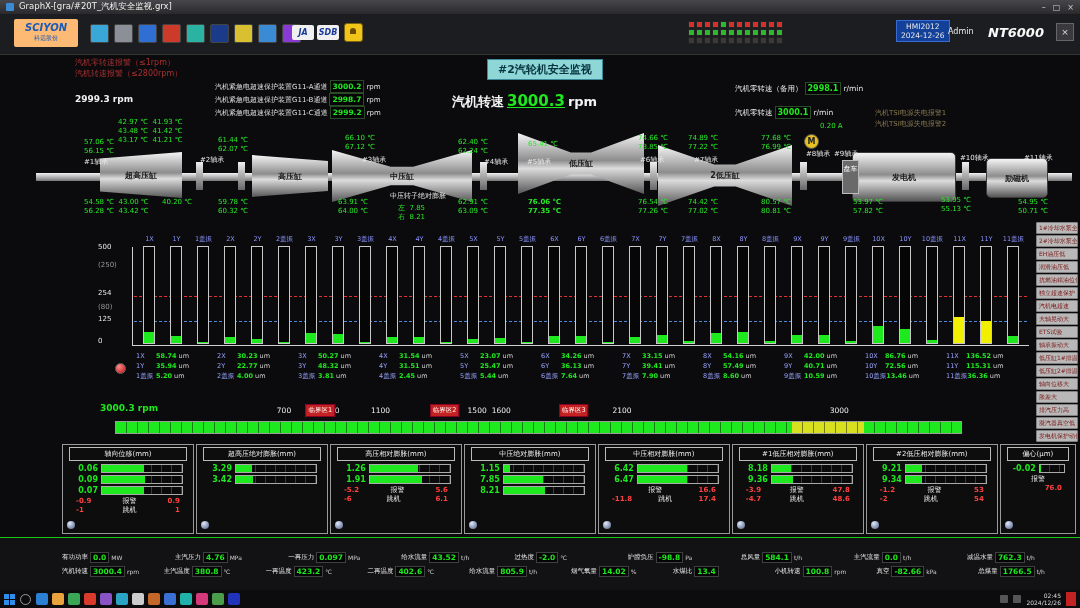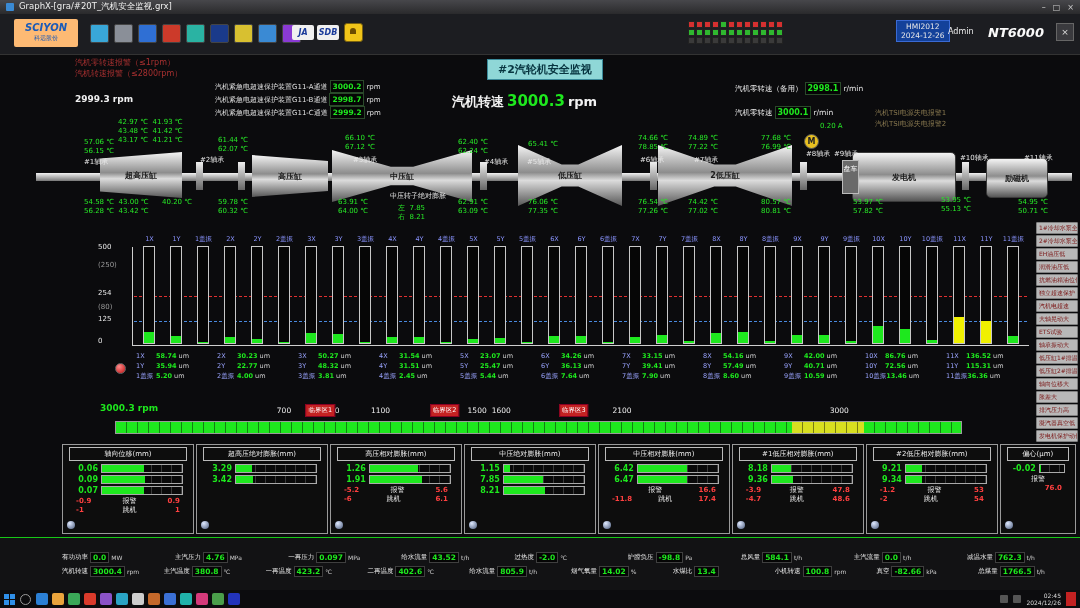--- a/index.html
+++ b/index.html
@@ -38,21 +38,21 @@
   .upper{position:absolute;top:54px;left:0;right:0;height:58px;}
   .alarm-lines{position:absolute;left:75px;top:3px;font-size:8px;line-height:11px;color:#a83030;}
   .standby{position:absolute;left:75px;top:40px;font-size:9px;color:#f0f0f0;font-weight:bold;}
   .badge{position:absolute;left:487px;top:5px;background:#8fd7d7;color:#073540;border:1px solid #3a8a9a;
     font-size:11px;font-weight:bold;padding:2px 10px;}
   #channels{position:absolute;left:215px;top:26px;}
   .chan-row{font-size:7px;line-height:11px;color:#e0e0e0;white-space:nowrap;}
   .ch-v{display:inline-block;background:#050505;border:1px solid #2a4a2a;color:#1ee81e;font-weight:bold;
     font-size:7.5px;padding:0 2px;margin:0 2px;}
   .main-speed{position:absolute;left:452px;top:38px;font-size:13px;font-weight:bold;color:#f2f2f2;white-space:nowrap;}
-  .ms-v{color:#1ee81e;font-size:15px;margin:0 3px;}
+  .ms-v{color:#1ee81e;font-size:15px;margin:0 3px;text-decoration:underline;}
   #right-speeds{position:absolute;left:735px;top:28px;}
   .rs-row{font-size:7.5px;line-height:11px;color:#e8e8e8;white-space:nowrap;margin-bottom:11px;}
   .rs-v{display:inline-block;background:#050505;border:1px solid #2a4a2a;color:#1ee81e;font-weight:bold;
     font-size:8px;padding:0 2px;margin:0 2px;}
   #tsi-alarms{position:absolute;left:875px;top:54px;font-size:7px;line-height:11px;color:#8a7a50;}
   
   .turbine{position:absolute;top:112px;left:0;right:0;height:123px;}
   .shaft{position:absolute;left:36px;right:8px;top:61px;height:8px;background:linear-gradient(#f2f2f2,#777);}
   .cyl{position:absolute;background:linear-gradient(180deg,#f4f4f4,#8d8d8d 45%,#dcdcdc 58%,#565656);
     display:flex;align-items:center;justify-content:center;}
@@ -265,21 +265,21 @@
     <div id="cylinders">
         <div class="cyl trapL" style="left: 100px; top: 40px; width: 82px; height: 46px; align-items: center;">
           <div class="cyl-label">超高压缸</div>
         </div>
         <div class="cyl trapR" style="left: 252px; top: 43px; width: 76px; height: 42px;">
           <div class="cyl-label">高压缸</div>
         </div>
         <div class="cyl bowtie" style="left: 332px; top: 38px; width: 140px; height: 52px;">
           <div class="cyl-label">中压缸</div>
         </div>
-        <div class="cyl bowtie" style="left: 518px; top: 33px; width: 104px; height: 61px;">
+        <div class="cyl bowtie" style="left: 518px; top: 21px; width: 126px; height: 61px;">
           <div class="cyl-label">低压缸</div>
         </div>
         <div class="cyl bowtie" style="left: 658px; top: 33px; width: 134px; height: 61px;">
           <div class="cyl-label">2低压缸</div>
         </div>
         <div class="cyl gen" style="left: 852px; top: 40px; width: 102px; height: 48px;">
           <div class="cyl-label">发电机</div>
         </div>
         <div class="cyl gen" style="left: 986px; top: 46px; width: 60px; height: 38px;">
           <div class="cyl-label">励磁机</div>
@@ -291,21 +291,21 @@
         <div class="coupling" style="left: 800px;"></div>
         <div class="coupling" style="left: 962px;"></div>
       </div>
     <div id="turbine-annos">
         <div class="anno t" style="left: 118px; top: 6px;"><div>42.97 ℃  41.93 ℃</div><div>43.48 ℃  41.42 ℃</div><div>43.17 ℃  41.21 ℃</div></div>
         <div class="anno t" style="left: 84px; top: 26px;"><div>57.06 ℃</div><div>56.15 ℃</div></div>
         <div class="anno l" style="left: 84px; top: 46px;"><div>#1轴承</div></div>
         <div class="anno t" style="left: 218px; top: 24px;"><div>61.44 ℃</div><div>62.07 ℃</div></div>
         <div class="anno l" style="left: 200px; top: 44px;"><div>#2轴承</div></div>
         <div class="anno t" style="left: 345px; top: 22px;"><div>66.10 ℃</div><div>67.12 ℃</div></div>
-        <div class="anno l" style="left: 353px; top: 44px;"><div>#3轴承</div></div>
+        <div class="anno l" style="left: 362px; top: 44px;"><div>#3轴承</div></div>
         <div class="anno t" style="left: 458px; top: 26px;"><div>62.40 ℃</div><div>62.24 ℃</div></div>
         <div class="anno l" style="left: 484px; top: 46px;"><div>#4轴承</div></div>
         <div class="anno t" style="left: 528px; top: 28px;"><div>65.41 ℃</div></div>
         <div class="anno l" style="left: 527px; top: 46px;"><div>#5轴承</div></div>
         <div class="anno t" style="left: 638px; top: 22px;"><div>74.66 ℃</div><div>78.85 ℃</div></div>
         <div class="anno l" style="left: 640px; top: 44px;"><div>#6轴承</div></div>
         <div class="anno t" style="left: 688px; top: 22px;"><div>74.89 ℃</div><div>77.22 ℃</div></div>
         <div class="anno l" style="left: 694px; top: 44px;"><div>#7轴承</div></div>
         <div class="anno t" style="left: 761px; top: 22px;"><div>77.68 ℃</div><div>76.99 ℃</div></div>
         <div class="anno l" style="left: 806px; top: 38px;"><div>#8轴承</div></div>
@@ -313,21 +313,21 @@
         <div class="anno t" style="left: 820px; top: 10px;"><div>0.20 A</div></div>
         <div class="anno l" style="left: 960px; top: 42px;"><div>#10轴承</div></div>
         <div class="anno l" style="left: 1024px; top: 42px;"><div>#11轴承</div></div>
         <div class="anno t" style="left: 84px; top: 86px;"><div>54.58 ℃  43.00 ℃</div><div>56.28 ℃  43.42 ℃</div></div>
         <div class="anno t" style="left: 162px; top: 86px;"><div>40.20 ℃</div></div>
         <div class="anno t" style="left: 218px; top: 86px;"><div>59.78 ℃</div><div>60.32 ℃</div></div>
         <div class="anno t" style="left: 338px; top: 86px;"><div>63.91 ℃</div><div>64.00 ℃</div></div>
         <div class="anno l" style="left: 390px; top: 80px;"><div>中压转子绝对膨胀</div></div>
         <div class="anno t" style="left: 398px; top: 92px;"><div>左  7.85</div><div>右  8.21</div></div>
         <div class="anno t" style="left: 458px; top: 86px;"><div>62.91 ℃</div><div>63.09 ℃</div></div>
-        <div class="anno t" style="left: 528px; top: 86px;"><div>76.06 ℃</div><div>77.35 ℃</div></div>
+        <div class="anno t" style="left: 528px; top: 86px; font-weight: bold;"><div>76.06 ℃</div><div>77.35 ℃</div></div>
         <div class="anno t" style="left: 638px; top: 86px;"><div>76.54 ℃</div><div>77.26 ℃</div></div>
         <div class="anno t" style="left: 688px; top: 86px;"><div>74.42 ℃</div><div>77.02 ℃</div></div>
         <div class="anno t" style="left: 761px; top: 86px;"><div>80.57 ℃</div><div>80.81 ℃</div></div>
         <div class="anno t" style="left: 853px; top: 86px;"><div>53.97 ℃</div><div>57.82 ℃</div></div>
         <div class="anno t" style="left: 941px; top: 84px;"><div>53.95 ℃</div><div>55.13 ℃</div></div>
         <div class="anno t" style="left: 1018px; top: 86px;"><div>54.95 ℃</div><div>50.71 ℃</div></div>
       </div>
     <div class="motor">M</div>
     <div class="tgear">盘车</div>
   </div>

